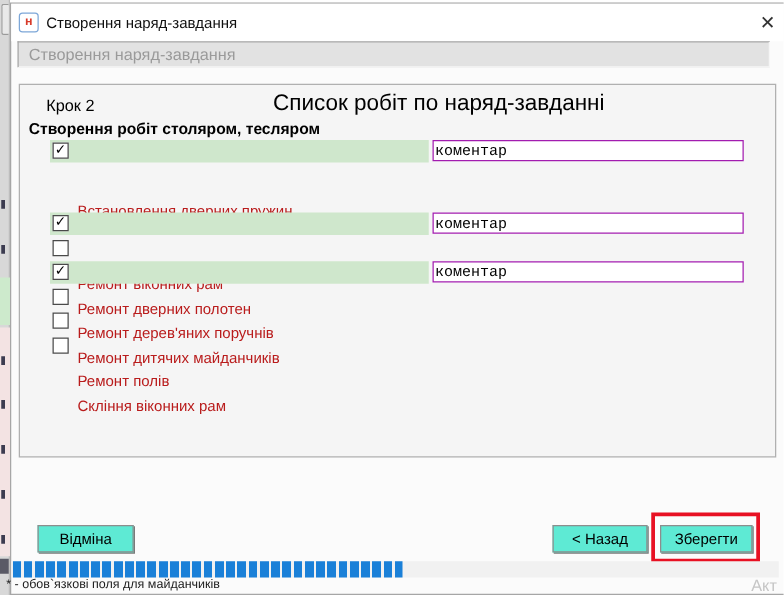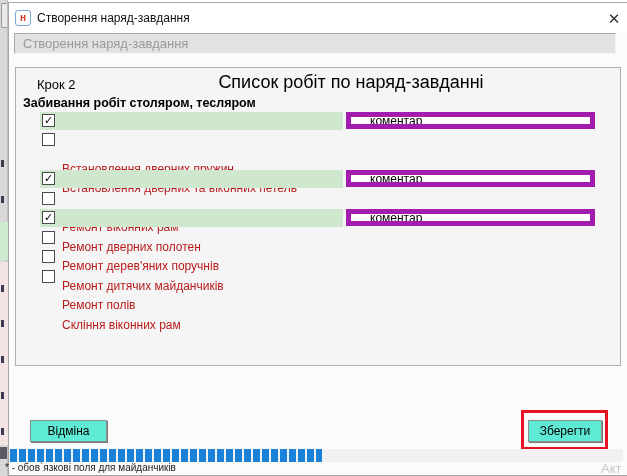--- a/index.html
+++ b/index.html
@@ -32,22 +32,22 @@
   #step-label { position:absolute; left:21px; top:9px; font-size:13px; color:#000; }
   #wizard-title { position:absolute; left:150px; top:4px; width:370px; text-align:center; font-size:18px; color:#000; }
   #section-title { position:absolute; left:7px; top:28px; font-size:12.5px; font-weight:bold; color:#000; }
 
   .row { position:absolute; left:24px; width:303px; height:18px; }
   .row.checked { background:#cfe7cc; }
   .cbx { position:absolute; left:2px; top:2px; width:13px; height:13px; background:#fff; border:1px solid #4a4a4a;
          font-size:11px; font-weight:bold; color:#000; text-align:center; line-height:11px; cursor:pointer; }
   .row-label { position:absolute; left:22px; top:0; font-size:12px; line-height:18px; color:#b91c1c; white-space:nowrap;margin-top:48px; }
 
-  .comment-input { position:absolute; left:330px; width:249px; height:17px; background:#fff; border:5px solid #a21caf;
-                   font-family:Liberation Sans, sans-serif; font-size:12px; padding:0 19px; color:#000; }
+  .comment-input { position:absolute; left:330px; width:249px; height:17px; background:#fff; border:1px solid #a21caf;
+                   font-family:Liberation Mono, monospace; font-size:12px; padding:0 1px; color:#000; }
 
   .btn { position:absolute; height:22px; background:#5eead4; border:1px solid #8d8d8d; box-shadow:1px 1px 0 0 #7a7a7a;
          font-family:"Liberation Sans","DejaVu Sans",sans-serif; font-size:12px; color:#000; text-align:center; line-height:20px; cursor:pointer; }
   #btn-cancel { left:14px; top:352px; width:77px; }
   #btn-back { left:426px; top:352px; width:76px; }
   #btn-save { left:512px; top:352px; width:74px; }
   #save-annotation { position:absolute; left:505px; top:342px; width:87px; height:40px; border:3px solid #e81123; pointer-events:none; }
 
   #progress { position:absolute; left:0; top:446px; width:614px; height:13px; background:#f1f1f1; }
   #progress-fill { position:absolute; left:1px; top:0; width:312px; height:13px;
@@ -82,32 +82,28 @@
       <div id="title-text">Створення наряд-завдання</div>
       <div id="close-btn">✕</div>
     </div>
 
     <div id="banner">Створення наряд-завдання</div>
 
     <div id="panel">
 
       <div id="step-label">Крок 2</div>
       <div id="wizard-title">Список робіт по наряд-завданні</div>
-      <div id="section-title">Забивання робіт столяром, тесляром</div>
+      <div id="section-title">Створення робіт столяром, тесляром</div>
 
       <div class="row checked" style="top:44px">
         <span class="cbx">✓</span>
         <span class="row-label">Встановлення дверних пружин</span>
       </div>
       <input class="comment-input" style="top: 44px;" value="коментар">
 
-      <div class="row" style="top:63px">
-        <span class="cbx"></span>
-        <span class="row-label">Встановлення дверних та віконних петель</span>
-      </div>
 
 
       <div class="row checked" style="top:102px">
         <span class="cbx">✓</span>
         <span class="row-label">Ремонт віконних рам</span>
       </div>
       <input class="comment-input" style="top: 102px;" value="коментар">
 
       <div class="row" style="top:122px">
         <span class="cbx"></span>
@@ -129,20 +125,21 @@
         <span class="cbx"></span>
         <span class="row-label">Ремонт полів</span>
       </div>
 
       <div class="row" style="top:200px">
         <span class="cbx"></span>
         <span class="row-label">Скління віконних рам</span>
       </div>
 
       <div class="btn" id="btn-cancel">Відміна</div>
+      <div class="btn" id="btn-back">&lt; Назад</div>
       <div class="btn" id="btn-save">Зберегти</div>
       <div id="save-annotation"></div>
 
     </div>
 
     <div id="progress">
       <div id="progress-fill"></div>
     </div>
 
   </div>

